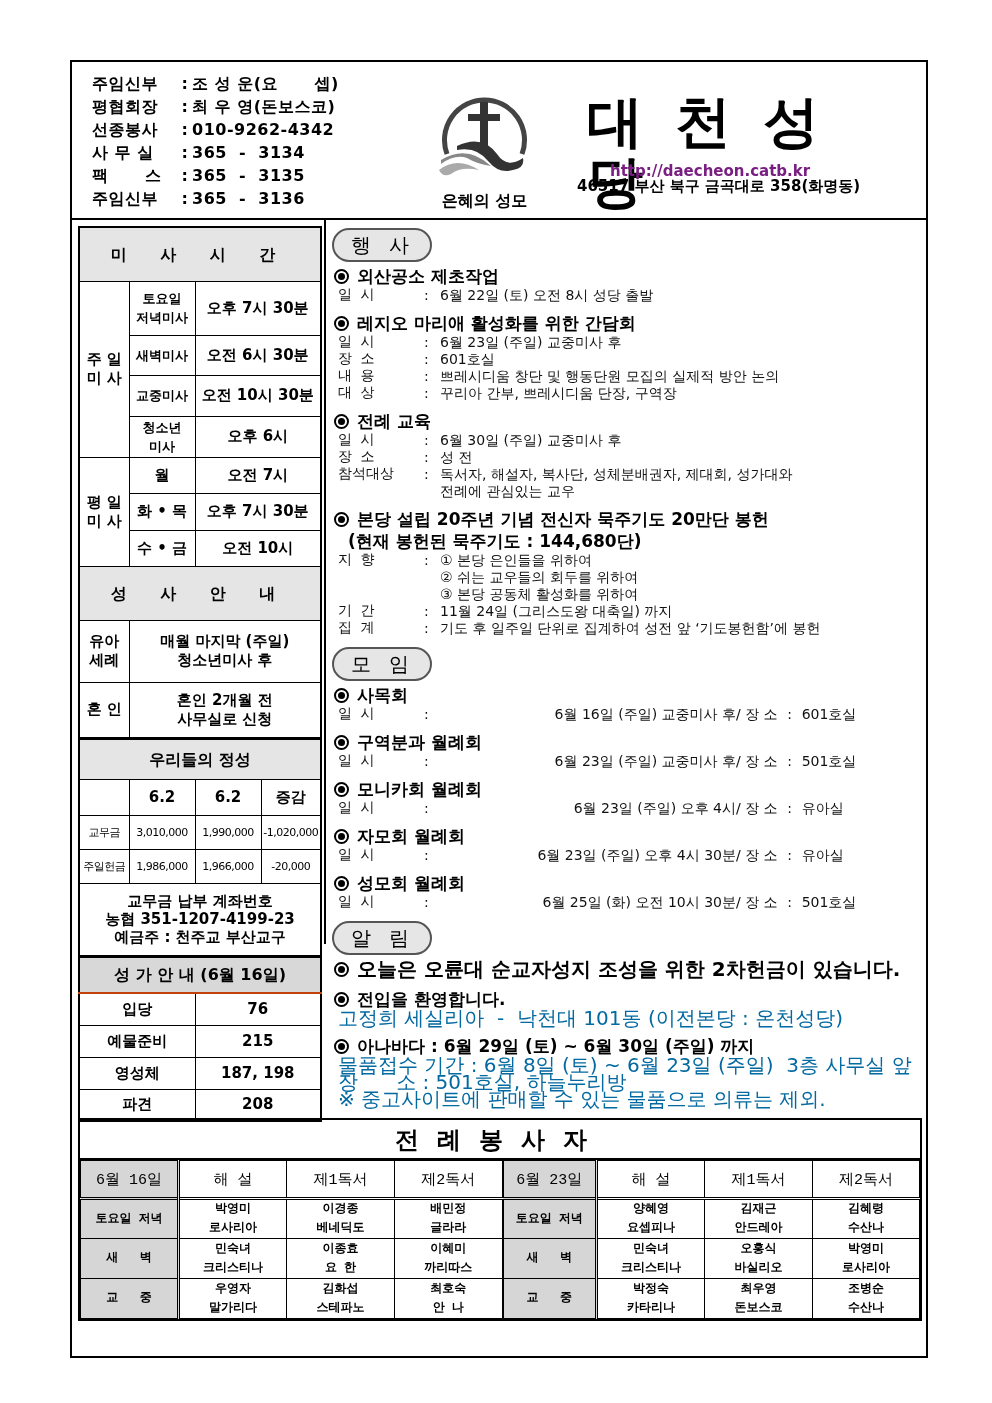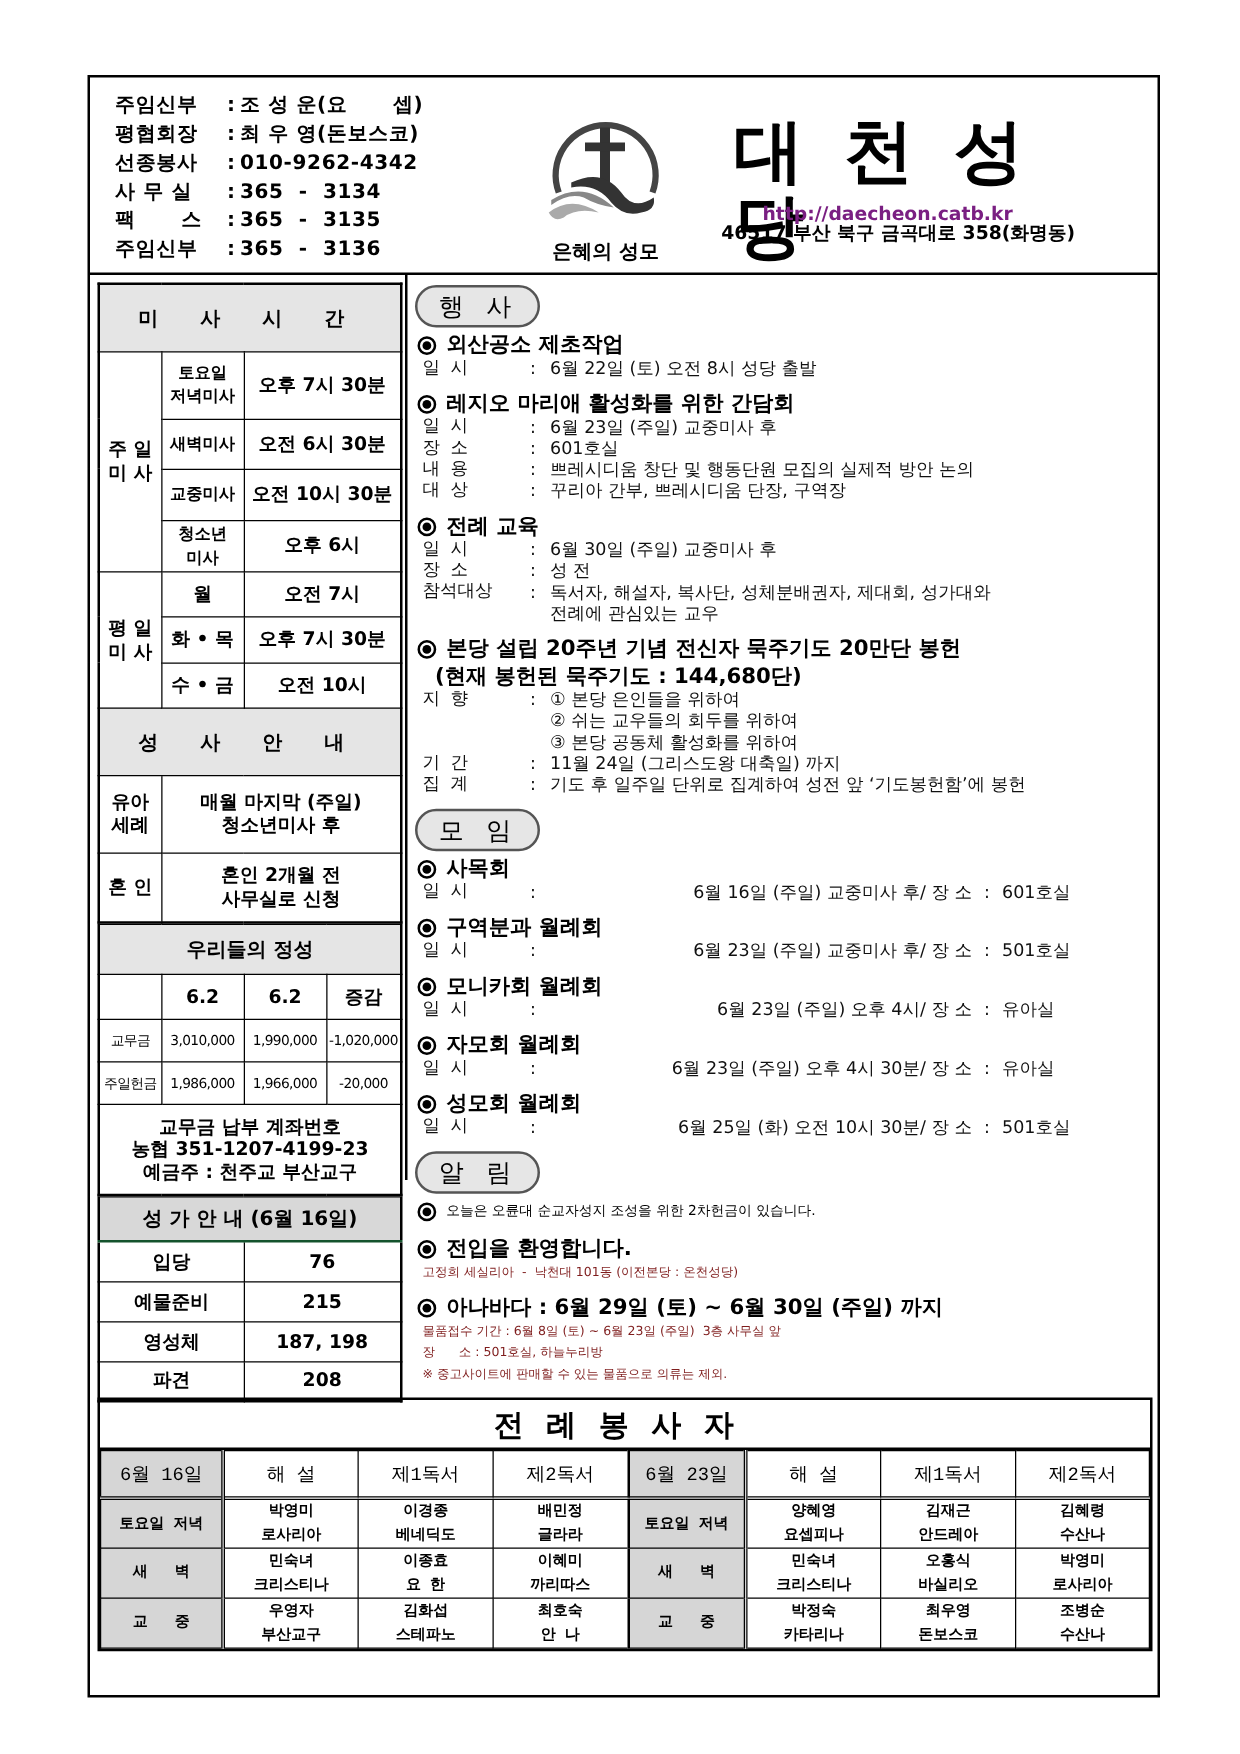--- a/index.html
+++ b/index.html
@@ -32,21 +32,21 @@
   .divider-v { position: absolute; left: 252px; top: 158px; width: 2px; height: 724px; background: #000; }
 
   
   .right { position: absolute; left: 260px; top: 166px; width: 590px; }
   .pill { position: relative; display: inline-block; width: 100px; height: 34px; border: 2px solid #555; border-radius: 17px; background: #e6e6e6; font-size: 20px; text-align: center; line-height: 30px; letter-spacing: 18px; padding-left: 14px; }
   .pill-shadow { position: absolute; left: 18px; top: 14px; width: 110px; height: 20px; background: #bbb; border-radius: 10px 30px 30px 10px; z-index: -1; }
   .pill-wrap { position: relative; height: 36px; margin-bottom: 1px; }
   .item-title { font-size: 17px; font-weight: bold; line-height: 22px; display: flex; align-items: center; }
   .bullet { display: inline-block; width: 15px; height: 15px; border: 2px solid #000; border-radius: 50%; position: relative; margin-right: 8px; margin-left: 2px; }
   .bullet::after { content: ""; position: absolute; left: 2px; top: 2px; width: 7px; height: 7px; border-radius: 50%; background: #000; }
-  .line { font-size: 10px; line-height: 17px; padding-left: 6px; white-space: pre; color: #7f1d1d; }
+  .line { font-size: 20px; line-height: 17px; padding-left: 6px; white-space: pre; color: #0369a1; }
   .detail { display: flex; font-size: 14px; line-height: 17px; padding-left: 6px; color: #111; }
   .dk { width: 86px; display: flex; justify-content: space-between; padding-right: 6px; font-family: Liberation Mono, monospace; }
   .dk-sep { width: 16px; }
   .gap { height: 8px; }
   .meet { display: flex; font-size: 14px; line-height: 17px; padding-left: 6px; color: #111; }
   .meet .dv { width: 296px; text-align: right; }
 
   
   .bottom { position: absolute; left: 6px; top: 1056px; width: 844px; border: 2px solid #000; }
   .bottom-title { height: 40px; font-size: 24px; font-weight: bold; text-align: center; line-height: 40px; letter-spacing: 18px; border-bottom: 2px solid #000; }
@@ -199,21 +199,21 @@
         <div>농협 351-1207-4199-23</div>
         <div>예금주 : 천주교 부산교구</div>
       </td>
           </tr>
     </tbody>
       </table>
 
     <table class="lt" style="border-top:none">
       <tbody>
           <tr>
-            <td colspan="2" class="lightgray" style="height:36px;font-size:16px;border-bottom:2px solid #14532d">성 가 안 내 (6월 16일)</td>
+            <td colspan="2" class="lightgray" style="height:36px;font-size:16px;border-bottom:2px solid #c2410c">성 가 안 내 (6월 16일)</td>
           </tr>
       <tr style="height:32px">
             <td style="width:116px">입당</td>
             <td>76</td>
           </tr>
       <tr style="height:32px">
             <td>예물준비</td>
             <td>215</td>
           </tr>
       <tr style="height:32px">
@@ -405,21 +405,21 @@
         <span style="width:24px;text-align:center">:</span>
         <span>501호실</span>
       </div>
     <div class="gap" style="height:10px"></div>
 
     <div class="pill-wrap">
       <div class="pill-shadow"></div>
       <div class="pill">알림</div>
     </div>
 
-    <div class="item-title" style="font-size:11px;font-weight:normal">
+    <div class="item-title" style="font-size:20px;font-weight:bold">
         <span class="bullet"></span>
         <span>오늘은 오륜대 순교자성지 조성을 위한 2차헌금이 있습니다.</span>
       </div>
     <div class="gap"></div>
 
     <div class="item-title">
         <span class="bullet"></span>
         <span>전입을 환영합니다.</span>
       </div>
     <div class="line">고정희 세실리아  -  낙천대 101동 (이전본당 : 온천성당)</div>
@@ -476,21 +476,21 @@
         <td style="white-space:pre-line">민숙녀
 크리스티나</td>
         <td style="white-space:pre-line">오홍식
 바실리오</td>
         <td style="white-space:pre-line">박영미
 로사리아</td>
       </tr>
       <tr class="bt-row">
         <td class="date-cell" style="white-space:pre">교   중</td>
         <td style="white-space:pre-line">우영자
-부산교구</td>
+말가리다</td>
         <td style="white-space:pre-line">김화섭
 스테파노</td>
         <td style="white-space:pre-line;border-right:2px solid #000">최호숙
 안 나</td>
         <td class="date-cell" style="white-space:pre">교   중</td>
         <td style="white-space:pre-line">박정숙
 카타리나</td>
         <td style="white-space:pre-line">최우영
 돈보스코</td>
         <td style="white-space:pre-line">조병순

